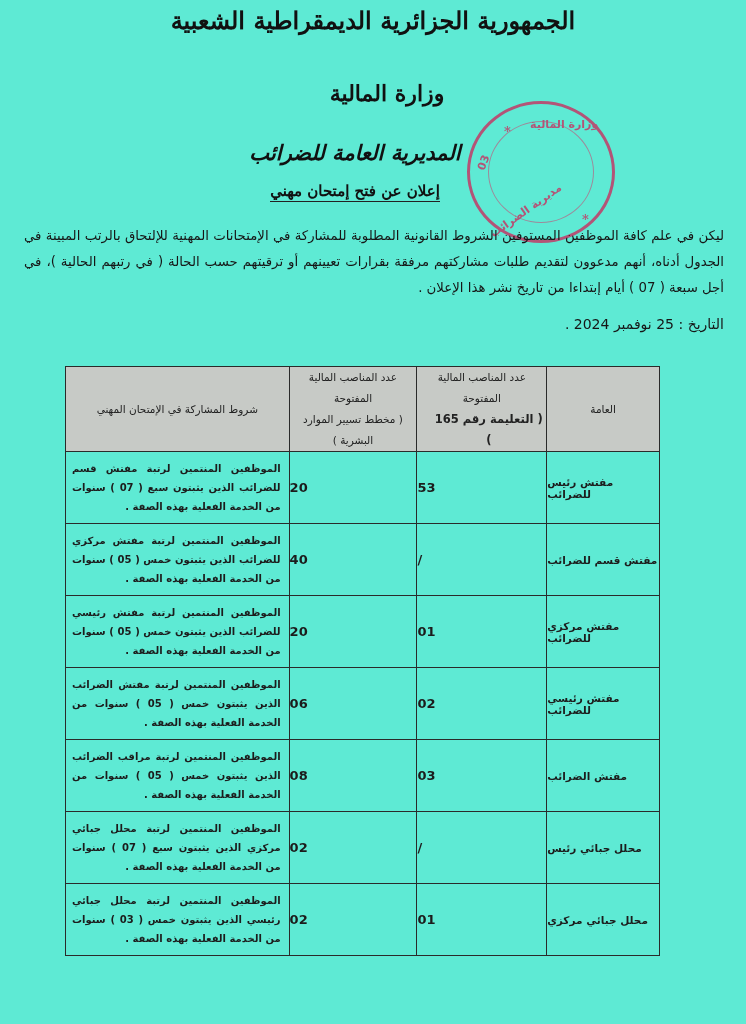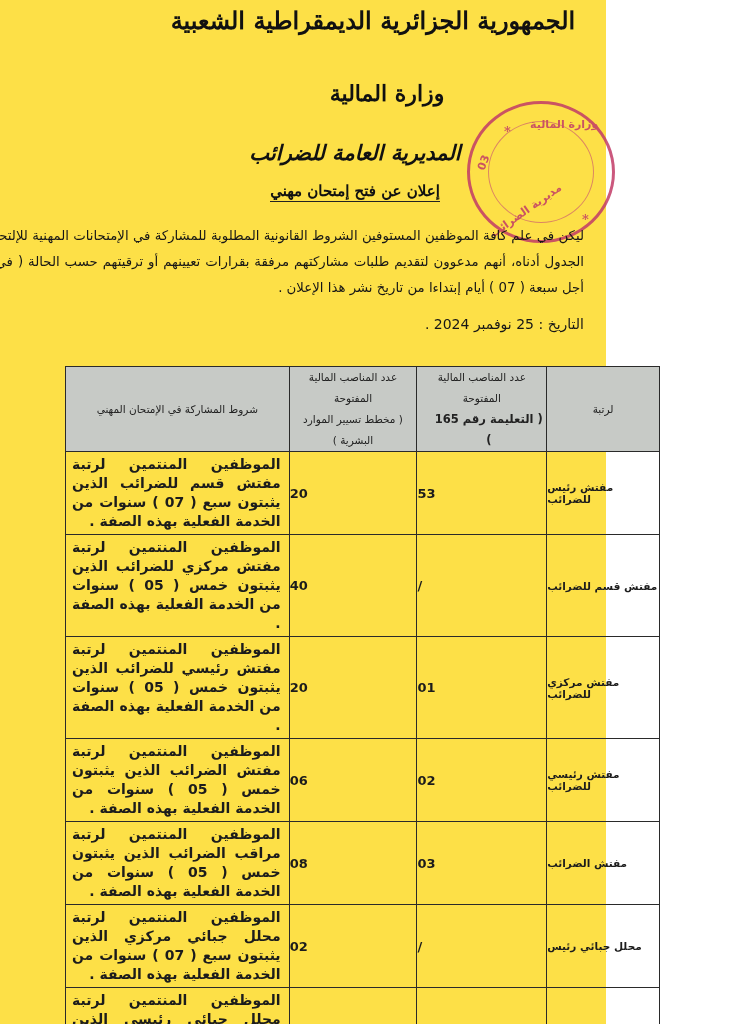--- a/index.html
+++ b/index.html
@@ -3,21 +3,21 @@
   <meta charset="utf-8">
   <style>
     * { box-sizing: border-box; margin: 0; padding: 0; }
     html, body { width: 746px; height: 1024px; background: #ffffff; overflow: hidden; }
     body {
       position: relative;
       font-family: "DejaVu Serif", "Liberation Serif", serif;
       color: #1a1a1a;
       direction: rtl;
     }
-    .page { position: absolute; left: 0; top: 0; width: 606px; height: 1024px; background: #fde047; }
+    .page { position: absolute; left: 0; top: 0; width: 746px; height: 1024px; background: #5eead4; }
     .hdr {
       position: absolute; left: 0; width: 746px; text-align: center;
       font-family: "DejaVu Serif", serif; font-weight: bold; color: #111;
     }
     .hdr-republic { top: 6px; font-size: 24px; letter-spacing: 0.2px; }
     .hdr-ministry { top: 80px; font-size: 22px; left: 14px; }
     .hdr-directorate { top: 140px; font-size: 21px; left: -18px; font-style: italic; }
     .hdr-title {
       top: 182px; font-size: 15px; left: -18px;
     }
@@ -55,21 +55,21 @@
     table.main th, table.main td { border: 1.3px solid #2a2a2a; }
     table.main th {
       background: #c7cac6; font-weight: normal; font-size: 10.5px;
       color: #222; height: 64px; text-align: center; line-height: 21px;
     }
     table.main td {
       height: 72px; text-align: left; font-weight: bold; font-size: 13px; color: #1c1c1c;
     }
     table.main td.rank { font-size: 10.5px; font-weight: bold; margin-left: 40px; }
     table.main td.cond {
-      text-align: justify; font-size: 14px; line-height: 19px;
+      text-align: justify; font-size: 10px; line-height: 19px;
       padding: 3px 8px 3px 6px; font-weight: bold;
     }
     .col-rank { width: 113px; }
     .col-a { width: 130px; }
     .col-b { width: 128px; }
     .col-cond { width: 224px; }
   </style>
 </head>
 <body>
 
@@ -90,21 +90,21 @@
     <span class="star" style="top:20px; left:34px;">*</span>
     <span class="star" style="top:108px; left:112px;">*</span>
   </div>
 
   <div class="para para-body">ليكن في علم كافة الموظفين المستوفين الشروط القانونية المطلوبة للمشاركة في الإمتحانات المهنية للإلتحاق بالرتب المبينة في الجدول أدناه، أنهم مدعوون لتقديم طلبات مشاركتهم مرفقة بقرارات تعيينهم أو ترقيتهم حسب الحالة ( في رتبهم الحالية )، في أجل سبعة ( 07 ) أيام إبتداءا من تاريخ نشر هذا الإعلان .</div>
   <div class="para para-date">التاريخ : 25 نوفمبر 2024 .</div>
 
   <table class="main">
     <thead>
       <tr>
-        <th class="col-rank">لرتبة</th>
+        <th class="col-rank">العامة</th>
         <th class="col-a">
           <div>عدد المناصب المالية المفتوحة</div>
           <div style="font-weight:bold;font-size:11.5px;margin-left:14px;">( التعليمة رقم 165 )</div>
         </th>
         <th class="col-b">
           <div>عدد المناصب المالية المفتوحة</div>
           <div>( مخطط تسيير الموارد البشرية )</div>
         </th>
         <th class="col-cond">شروط المشاركة في الإمتحان المهني</th>
       </tr>

